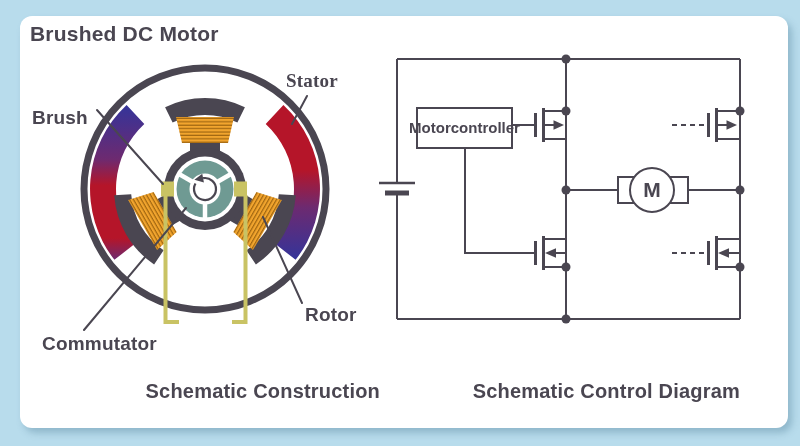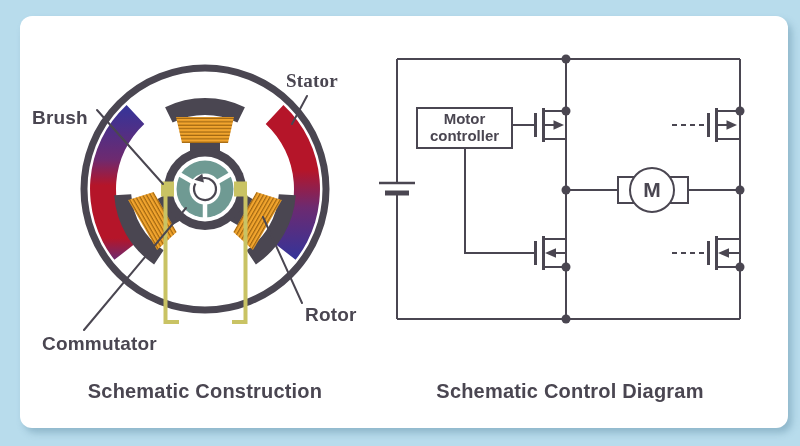--- a/index.html
+++ b/index.html
@@ -16,25 +16,25 @@
         background:var(--card);border-radius:12px;
         box-shadow:4px 5px 7px rgba(95,140,165,.45);}
   svg.overlay{position:absolute;left:0;top:0;width:800px;height:446px;}
   .txt{position:absolute;color:var(--ink);font-weight:bold;letter-spacing:.2px;white-space:nowrap;}
   .title{left:30px;top:22px;font-size:21px;}
   .lbl{font-size:19px;}
   .lbl-brush{left:32px;top:95px;margin-top:12px;}
   .lbl-stator{left:286px;top:70px;font-family:Liberation Serif, serif;}
   .lbl-commutator{left:42px;top:333px;}
   .lbl-rotor{left:281px;top:304px;margin-left:24px;}
-  .caption{font-size:20px;text-align:center;white-space:nowrap;}
+  .caption{font-size:20px;text-align:right;white-space:nowrap;}
   .cap-left{left:30px;top:380px;width:350px;}
   .cap-right{left:400px;top:380px;width:340px;}
   .controller-box{left:417px;top:108px;width:95px;height:40px;display:flex;
-      flex-direction:column;align-items:center;justify-content:center;
+      align-items:center;justify-content:center;
       font-size:15px;line-height:1.12;font-weight:bold;color:var(--ink);position:absolute;}
   .motor-m{left:640px;top:178px;width:24px;text-align:center;font-size:21px;}
   
   .wire{stroke:var(--ink);stroke-width:2;fill:none;}
   .w25{stroke-width:2.5}.w3{stroke-width:3}.w5{stroke-width:5}
   .dash{stroke-dasharray:5 4;}
   .dot{fill:var(--ink);}
   .box{fill:#fff;stroke:var(--ink);stroke-width:2;}
   .ink-fill{fill:var(--ink);}
   .ring{stroke:var(--ink);stroke-width:7;fill:none;}
@@ -183,20 +183,21 @@
         <circle class="dot" cx="740" cy="111" r="4.5"></circle>
         <circle class="dot" cx="566" cy="190" r="4.5"></circle>
         <circle class="dot" cx="740" cy="190" r="4.5"></circle>
         <circle class="dot" cx="566" cy="267" r="4.5"></circle>
         <circle class="dot" cx="740" cy="267" r="4.5"></circle>
         <circle class="dot" cx="566" cy="319" r="4.5"></circle>
       </g>
     </g>
   </svg>
 
+  <div class="txt title">Brushed DC Motor</div>
   <div class="txt lbl lbl-brush">Brush</div>
   <div class="txt lbl lbl-stator">Stator</div>
   <div class="txt lbl lbl-commutator">Commutator</div>
   <div class="txt lbl lbl-rotor">Rotor</div>
   <div class="txt caption cap-left">Schematic Construction</div>
   <div class="txt caption cap-right">Schematic Control Diagram</div>
   <div class="controller-box">
     <div>Motor</div>
     <div>controller</div>
   </div>

